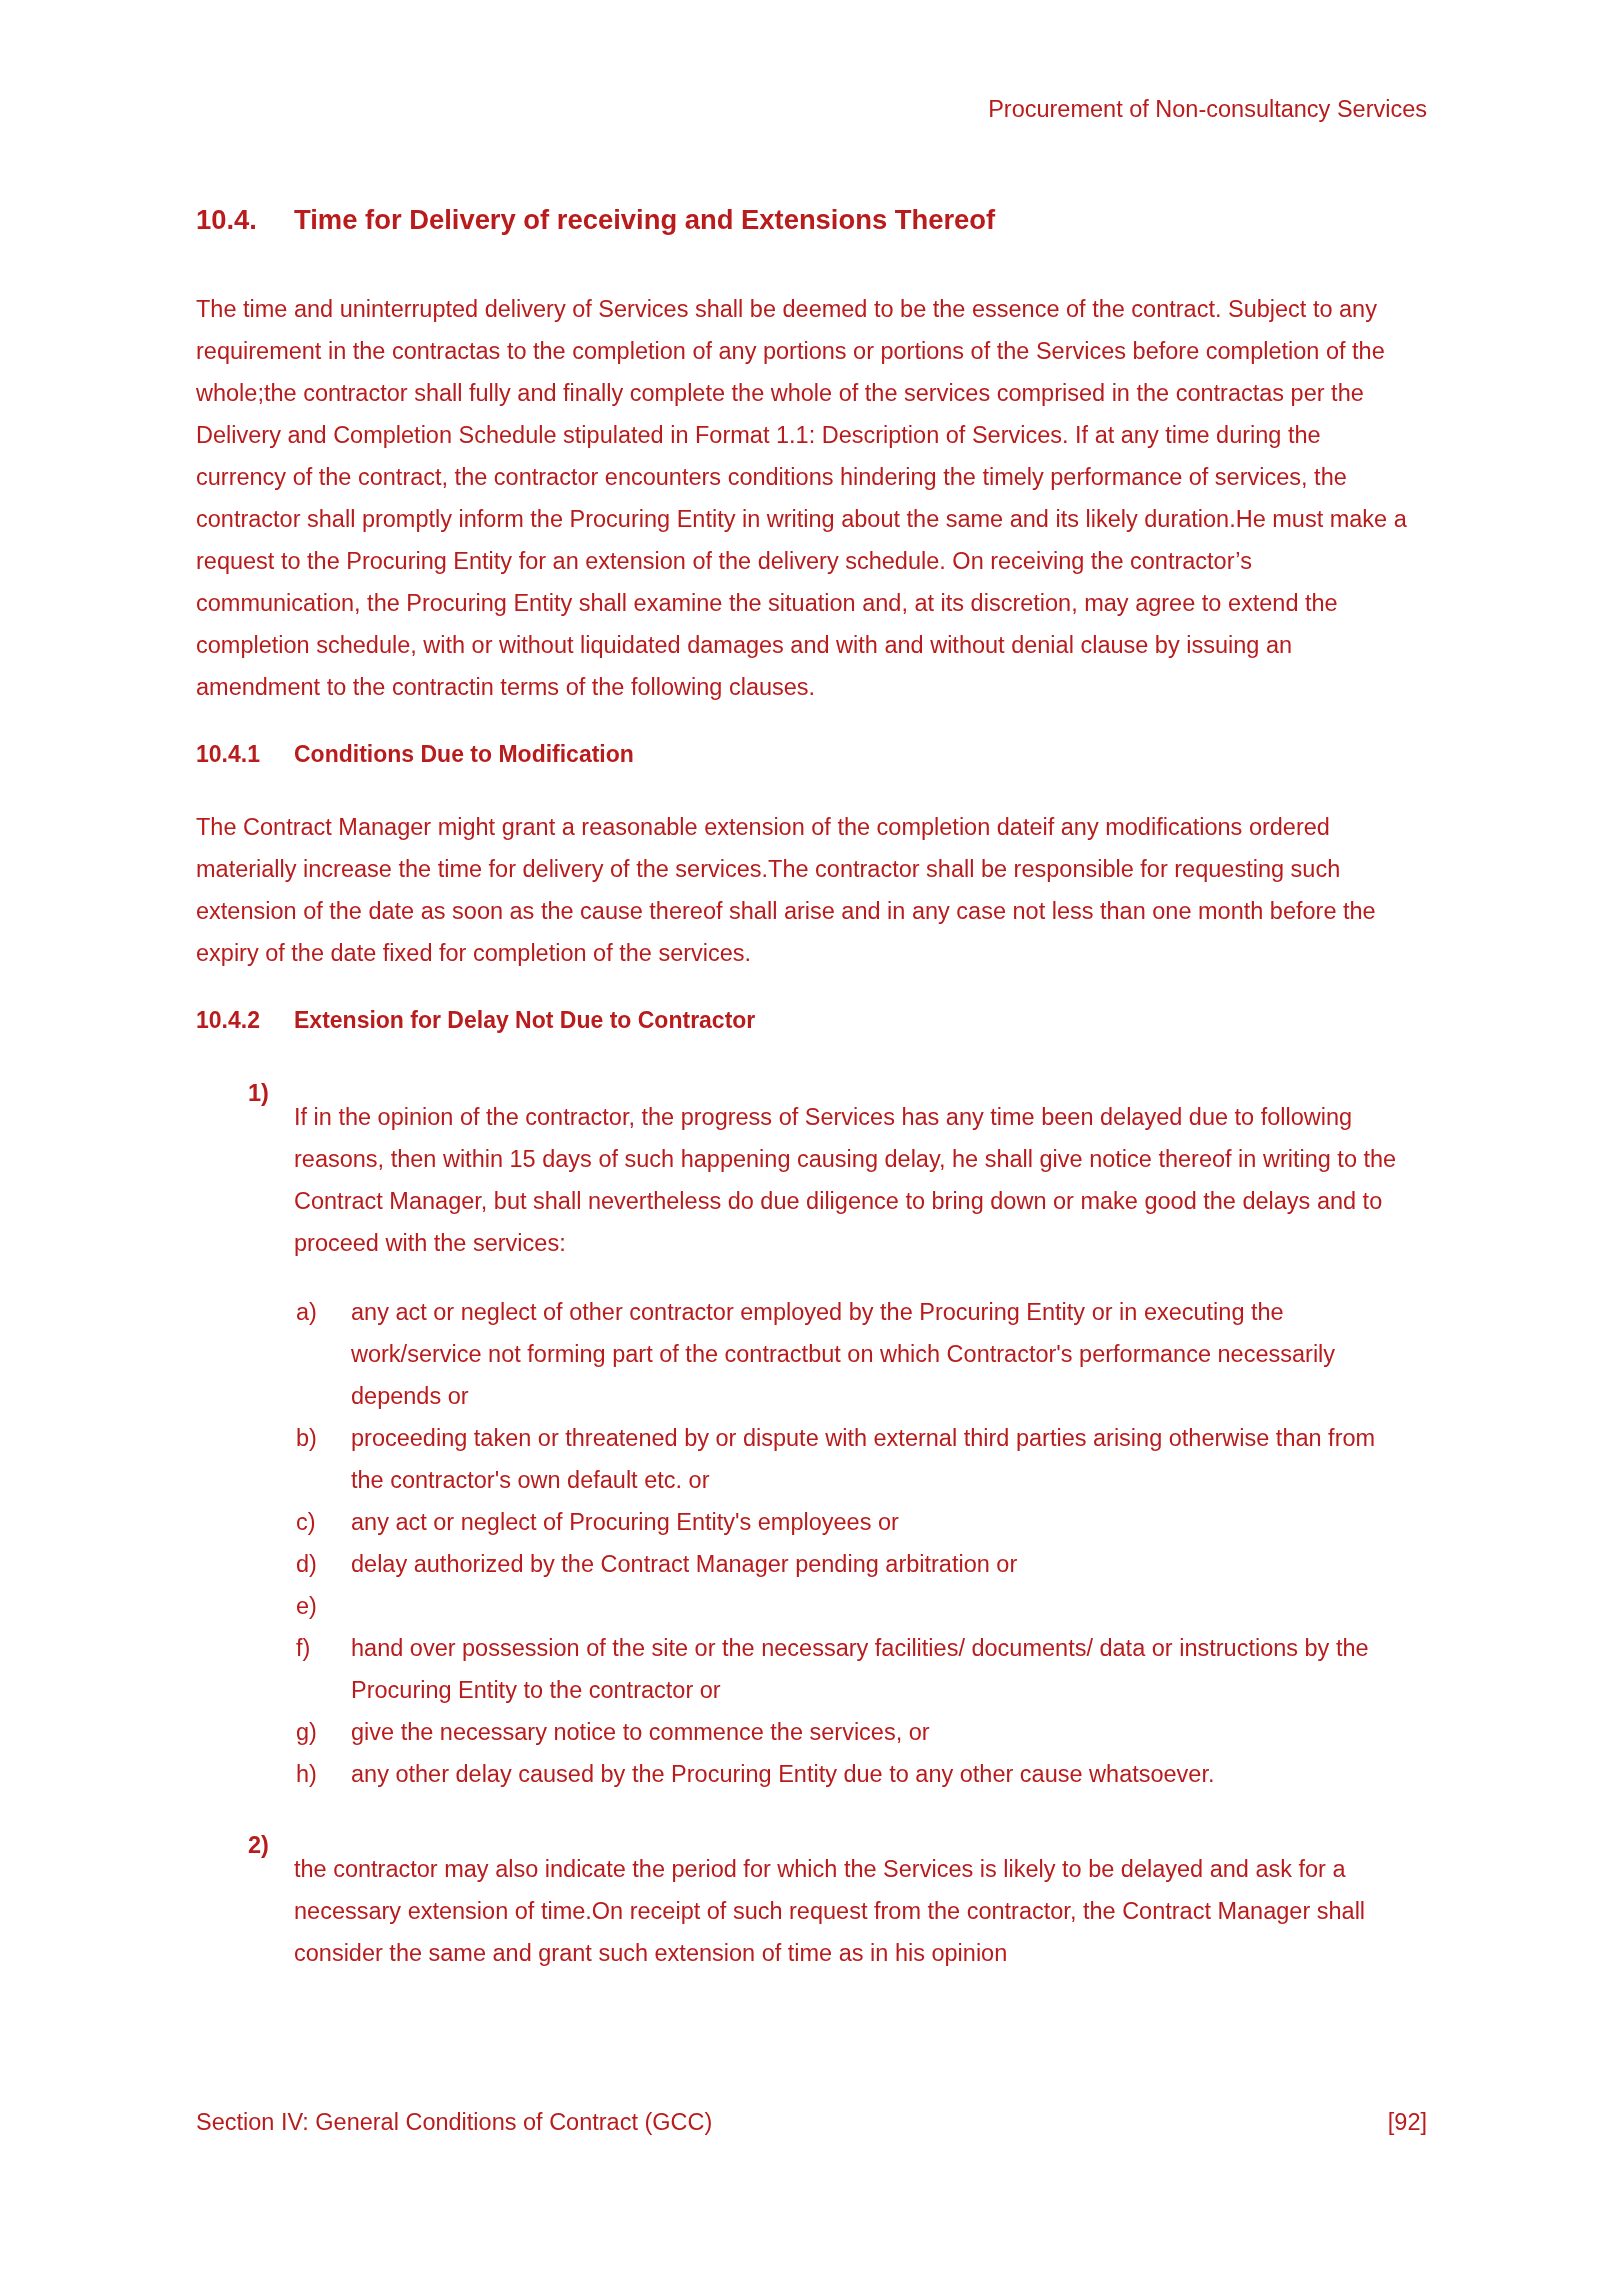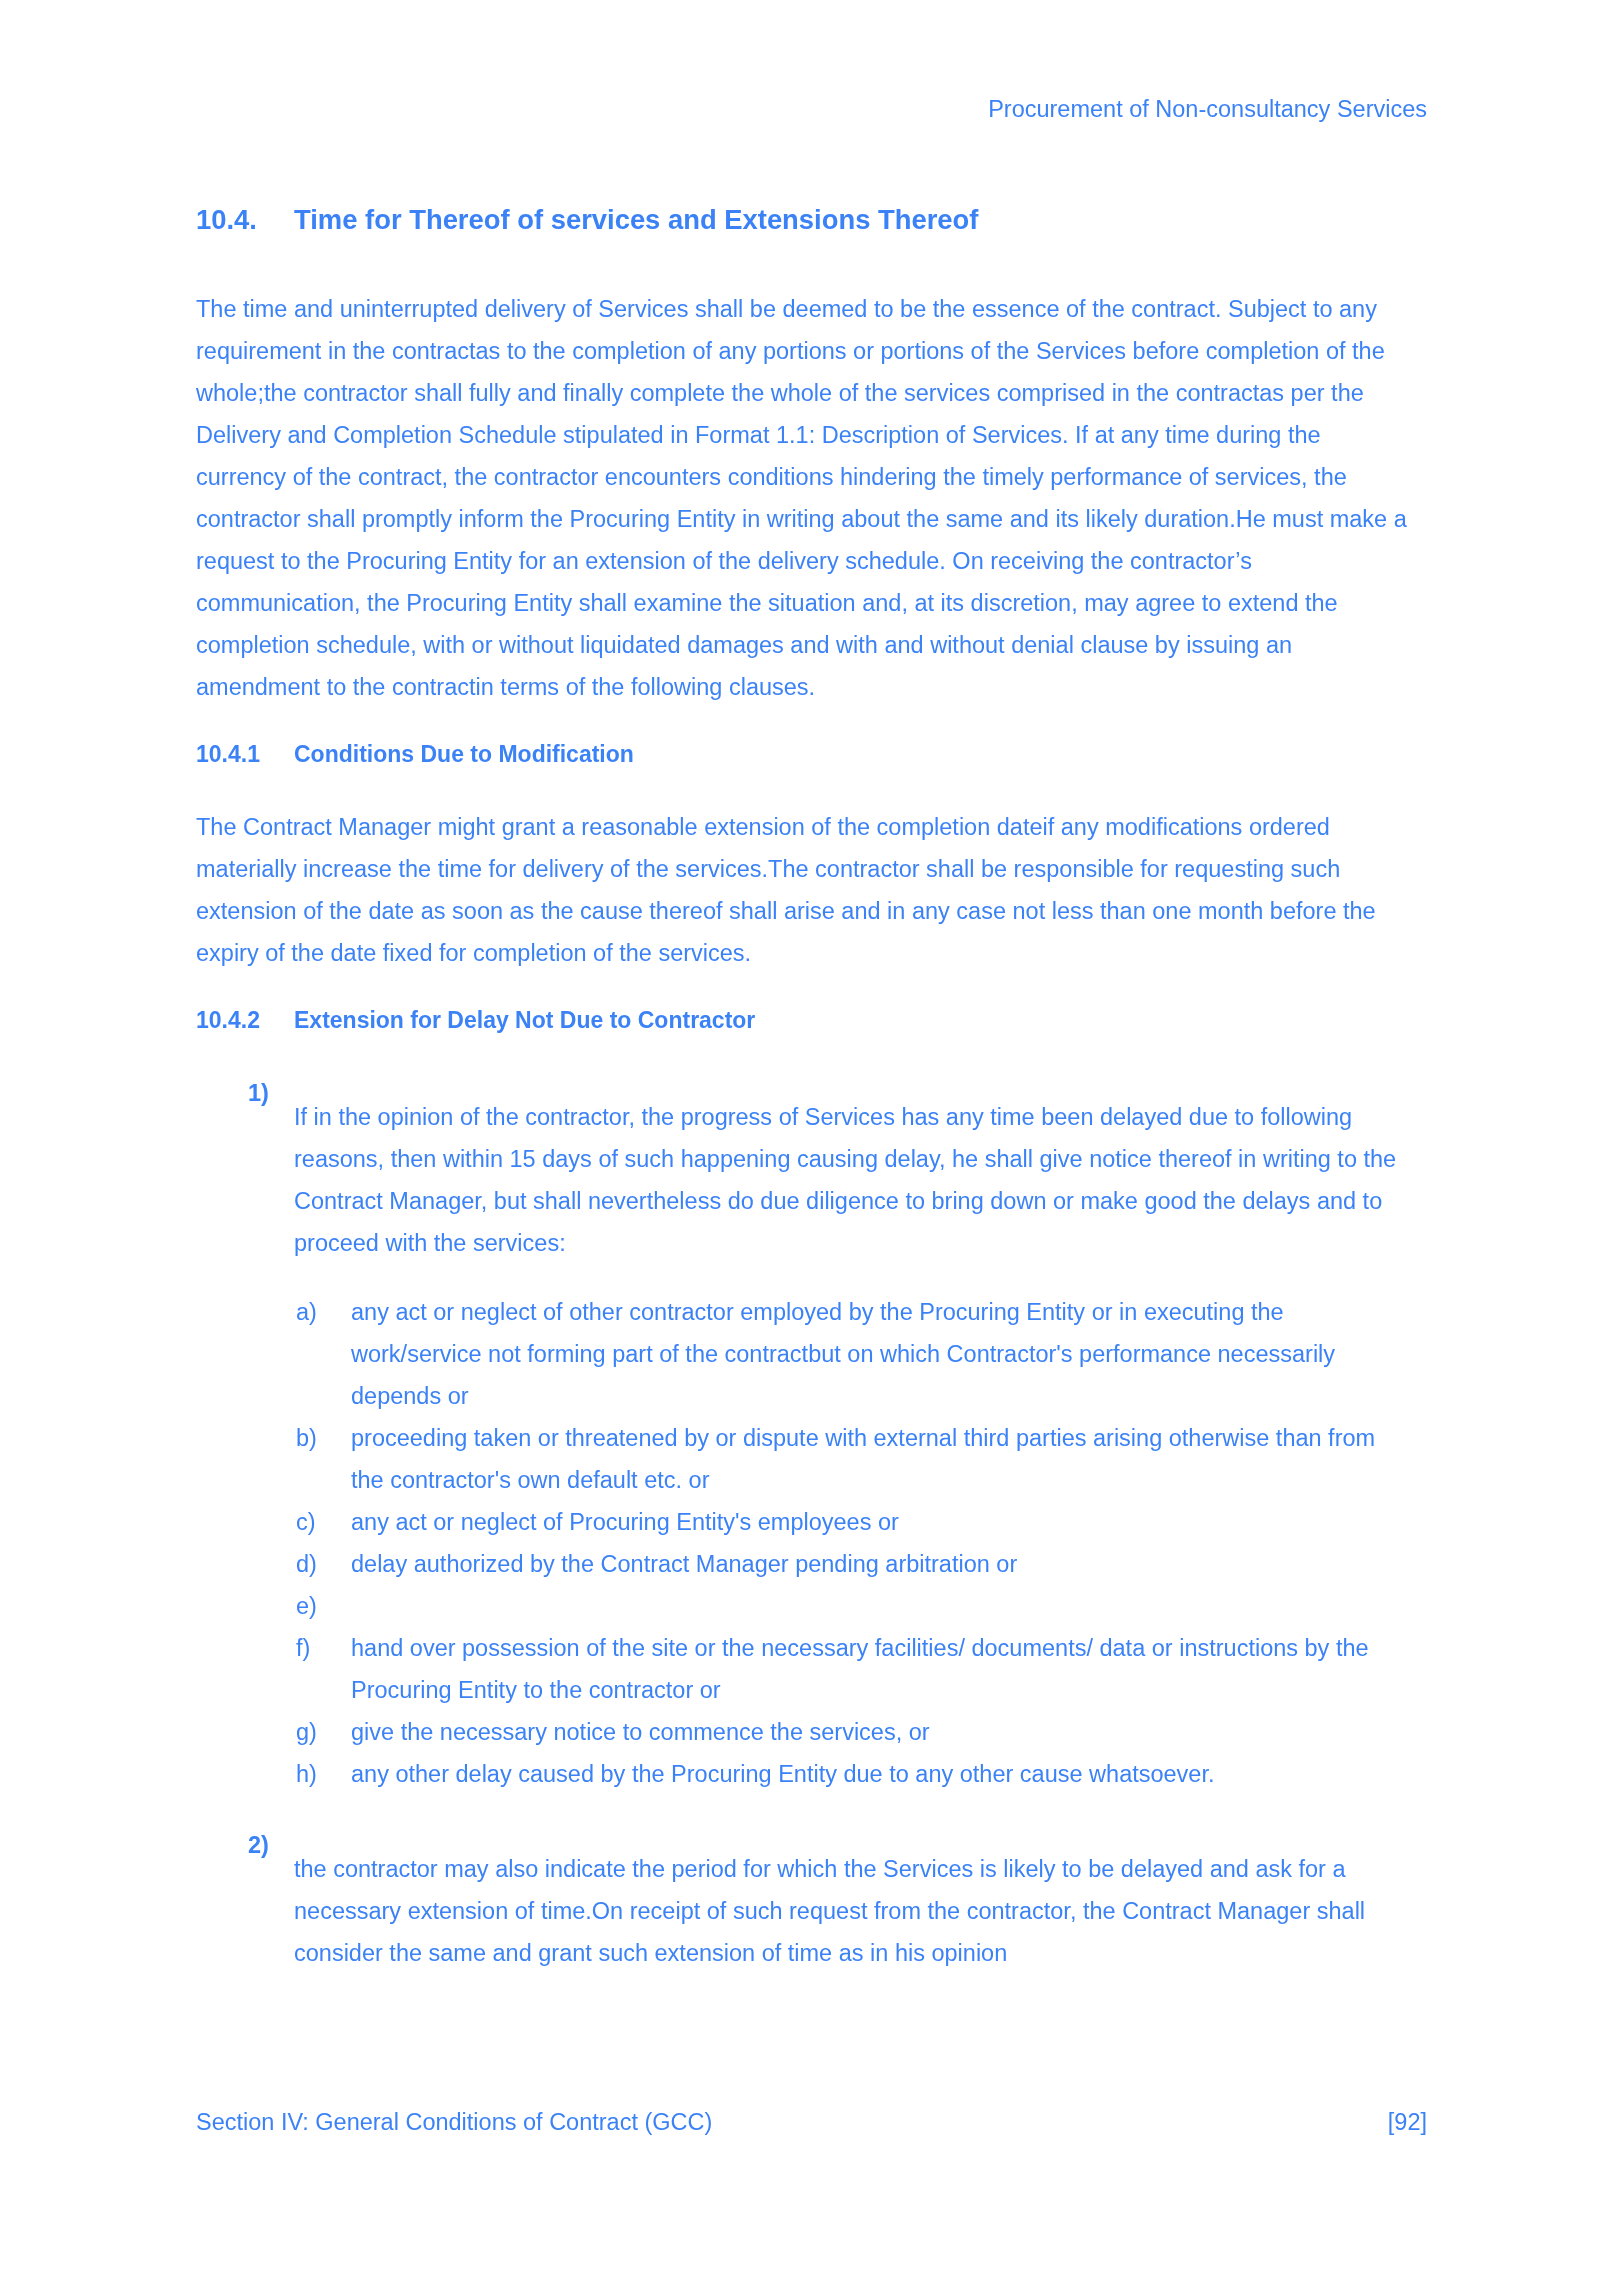--- a/index.html
+++ b/index.html
@@ -5,21 +5,21 @@
   html, body {
     margin: 0;
     padding: 0;
     background: #ffffff;
   }
   .page {
     position: relative;
     width: 1621px;
     height: 2293px;
     background: #ffffff;
-    color: #3b82f6;
+    color: #b91c1c;
     font-family: "Liberation Sans", sans-serif;
     overflow: hidden;
   }
   .running-header {
     position: absolute;
     top: 94px;
     left: 196px;
     width: 1231px;
     text-align: right;
     font-size: 23.5px;
@@ -115,21 +115,21 @@
 <body>
 
 <div class="page">
 
   <div class="running-header">Procurement of Non-consultancy Services</div>
 
   <div class="content">
 
     <div class="h-main">
       <span class="h-num">10.4.</span>
-      <span class="h-title">Time for Thereof of services and Extensions Thereof</span>
+      <span class="h-title">Time for Delivery of receiving and Extensions Thereof</span>
     </div>
 
     <p class="para">The time and uninterrupted delivery of Services shall be deemed to be the essence of the contract. Subject to any requirement in the contractas to the completion of any portions or portions of the Services before completion of the whole;the contractor shall fully and finally complete the whole of the services comprised in the contractas per the Delivery and Completion Schedule stipulated in Format 1.1: Description of Services. If at any time during the currency of the contract, the contractor encounters conditions hindering the timely performance of services, the contractor shall promptly inform the Procuring Entity in writing about the same and its likely duration.He must make a request to the Procuring Entity for an extension of the delivery schedule. On receiving the contractor’s communication, the Procuring Entity shall examine the situation and, at its discretion, may agree to extend the completion schedule, with or without liquidated damages and with and without denial clause by issuing an amendment to the contractin terms of the following clauses.</p>
 
     <div class="h-sub">
       <span class="h-num">10.4.1</span>
       <span class="h-title">Conditions Due to Modification</span>
     </div>
 
     <p class="para para-after-head">The Contract Manager might grant a reasonable extension of the completion dateif any modifications ordered materially increase the time for delivery of the services.The contractor shall be responsible for requesting such extension of the date as soon as the cause thereof shall arise and in any case not less than one month before the expiry of the date fixed for completion of the services.</p>

